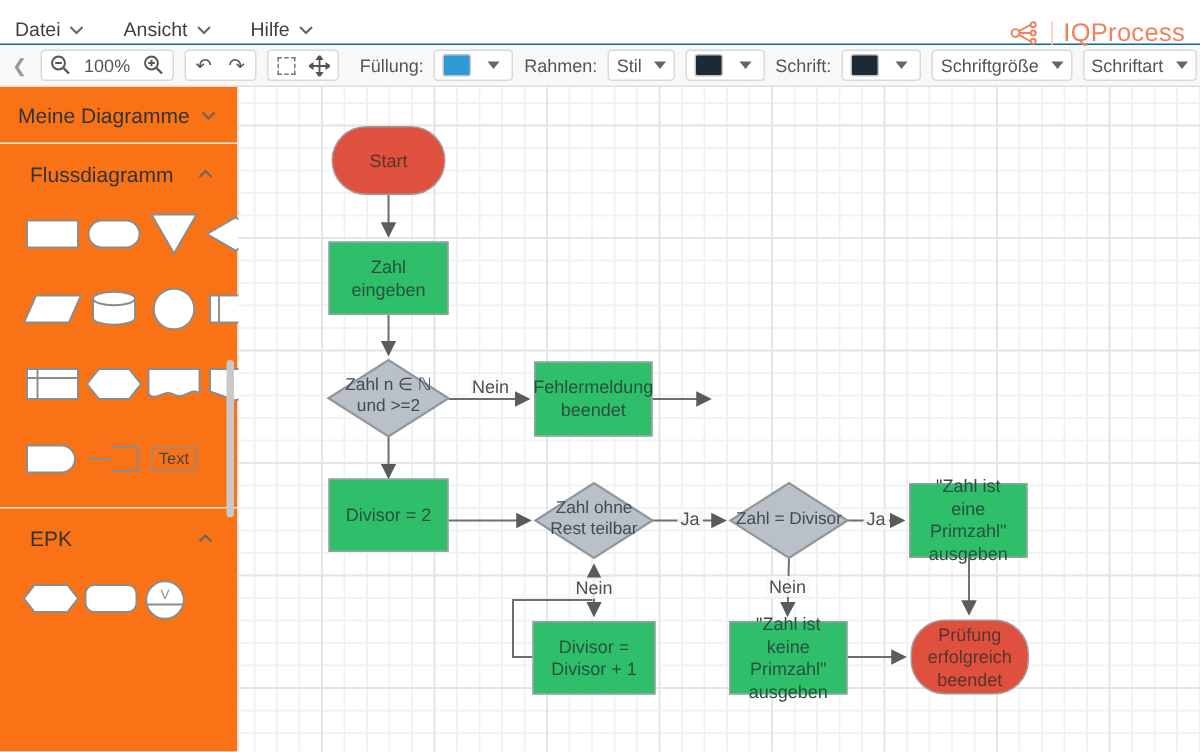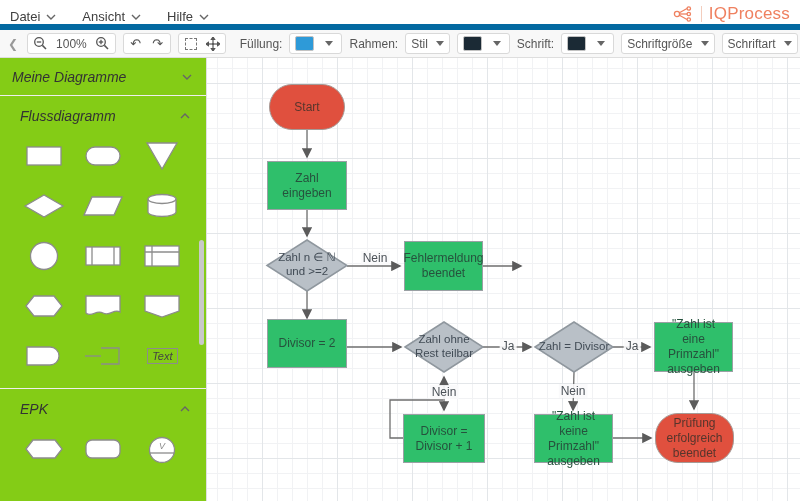--- a/index.html
+++ b/index.html
@@ -1,21 +1,21 @@
 <!DOCTYPE html>
 <html><head>
 <meta charset="utf-8">
 <style>
   * { margin:0; padding:0; box-sizing:border-box; }
   html,body { width:800px; height:501px; overflow:hidden;
     font-family:"Liberation Sans", sans-serif; background:#fff; }
 
   
-  .menubar { height:30px; background:#fff; border-bottom:6px solid #0369a1;
-    display:flex; align-items:flex-end; padding:0 10px; }
+  .menubar { height:30px; background:#fff; border-bottom:1px solid #0369a1;
+    display:flex; align-items:flex-start; padding:12px 10px; }
   .menu-item { display:flex; align-items:center; gap:6px; margin-right:26px;
     font-size:13px; color:#404040; cursor:pointer; }
   .chev { width:10px; height:6px; }
   .chev polyline { fill:none; stroke:#666; stroke-width:1.4; }
   .logo { margin-left:auto; display:flex; align-items:center; gap:7px; }
   .logo-divider { width:1px; height:16px; background:#f3cdbd; }
   .logo-text { font-size:17px; color:#ef8160; letter-spacing:.2px; }
 
   
   .toolbar { height:28px; background:#f8f8f8; border-bottom:1px solid #dedede;
@@ -29,28 +29,28 @@
   .swatch { width:19px; height:15px; border:1px solid #c2c2c2; border-radius:2px; }
   .caret { width:0; height:0; border-left:4px solid transparent;
     border-right:4px solid transparent; border-top:5px solid #666; }
   .tb-sep { width:1px; height:18px; background:#ddd; }
   .undo-glyph { font-size:13px; color:#555; }
   .dash-square { width:12px; height:12px; border:1px dashed #777; }
   .collapse-chev { font-size:12px; color:#999; padding:0 2px; cursor:pointer; }
 
   
   .main { display:flex; height:443px; }
-  .sidebar { width:207px; background:#84cc16; border-right:1px solid #e0e0e0;
-    position:relative; flex-shrink:0;font-style:italic; }
+  .sidebar { width:159px; background:#f97316; border-right:1px solid #e0e0e0;
+    position:relative; flex-shrink:0; }
   .side-head { display:flex; align-items:center; justify-content:space-between;
     padding:11px 14px 10px 12px; font-size:14px; color:#333;
     border-bottom:1px solid #eee; cursor:pointer; }
   .side-sec-title { display:flex; align-items:center; justify-content:space-between;
     padding:12px 16px 6px 20px; font-size:14px; color:#333; cursor:pointer; }
-  .shape-grid { display:grid; grid-template-columns:repeat(3,1fr);
+  .shape-grid { display:grid; grid-template-columns:repeat(4,1fr);
     padding:8px 14px 4px 14px; row-gap:14px; }
   .shape-cell { height:36px; display:flex; align-items:center; justify-content:center;
     cursor:pointer; }
   .shape-cell svg { stroke:#8c8c8c; fill:#fff; stroke-width:1.3; }
   .text-shape { border:1px solid #8c8c8c; font-size:11px; color:#444;
     padding:1px 4px; }
   .side-divider { border-top:1px solid #eee; margin-top:10px; }
   .side-scrollthumb { position:absolute; right:2px; top:182px; width:5px;
     height:105px; background:#c9c9c9; border-radius:3px; }
 

